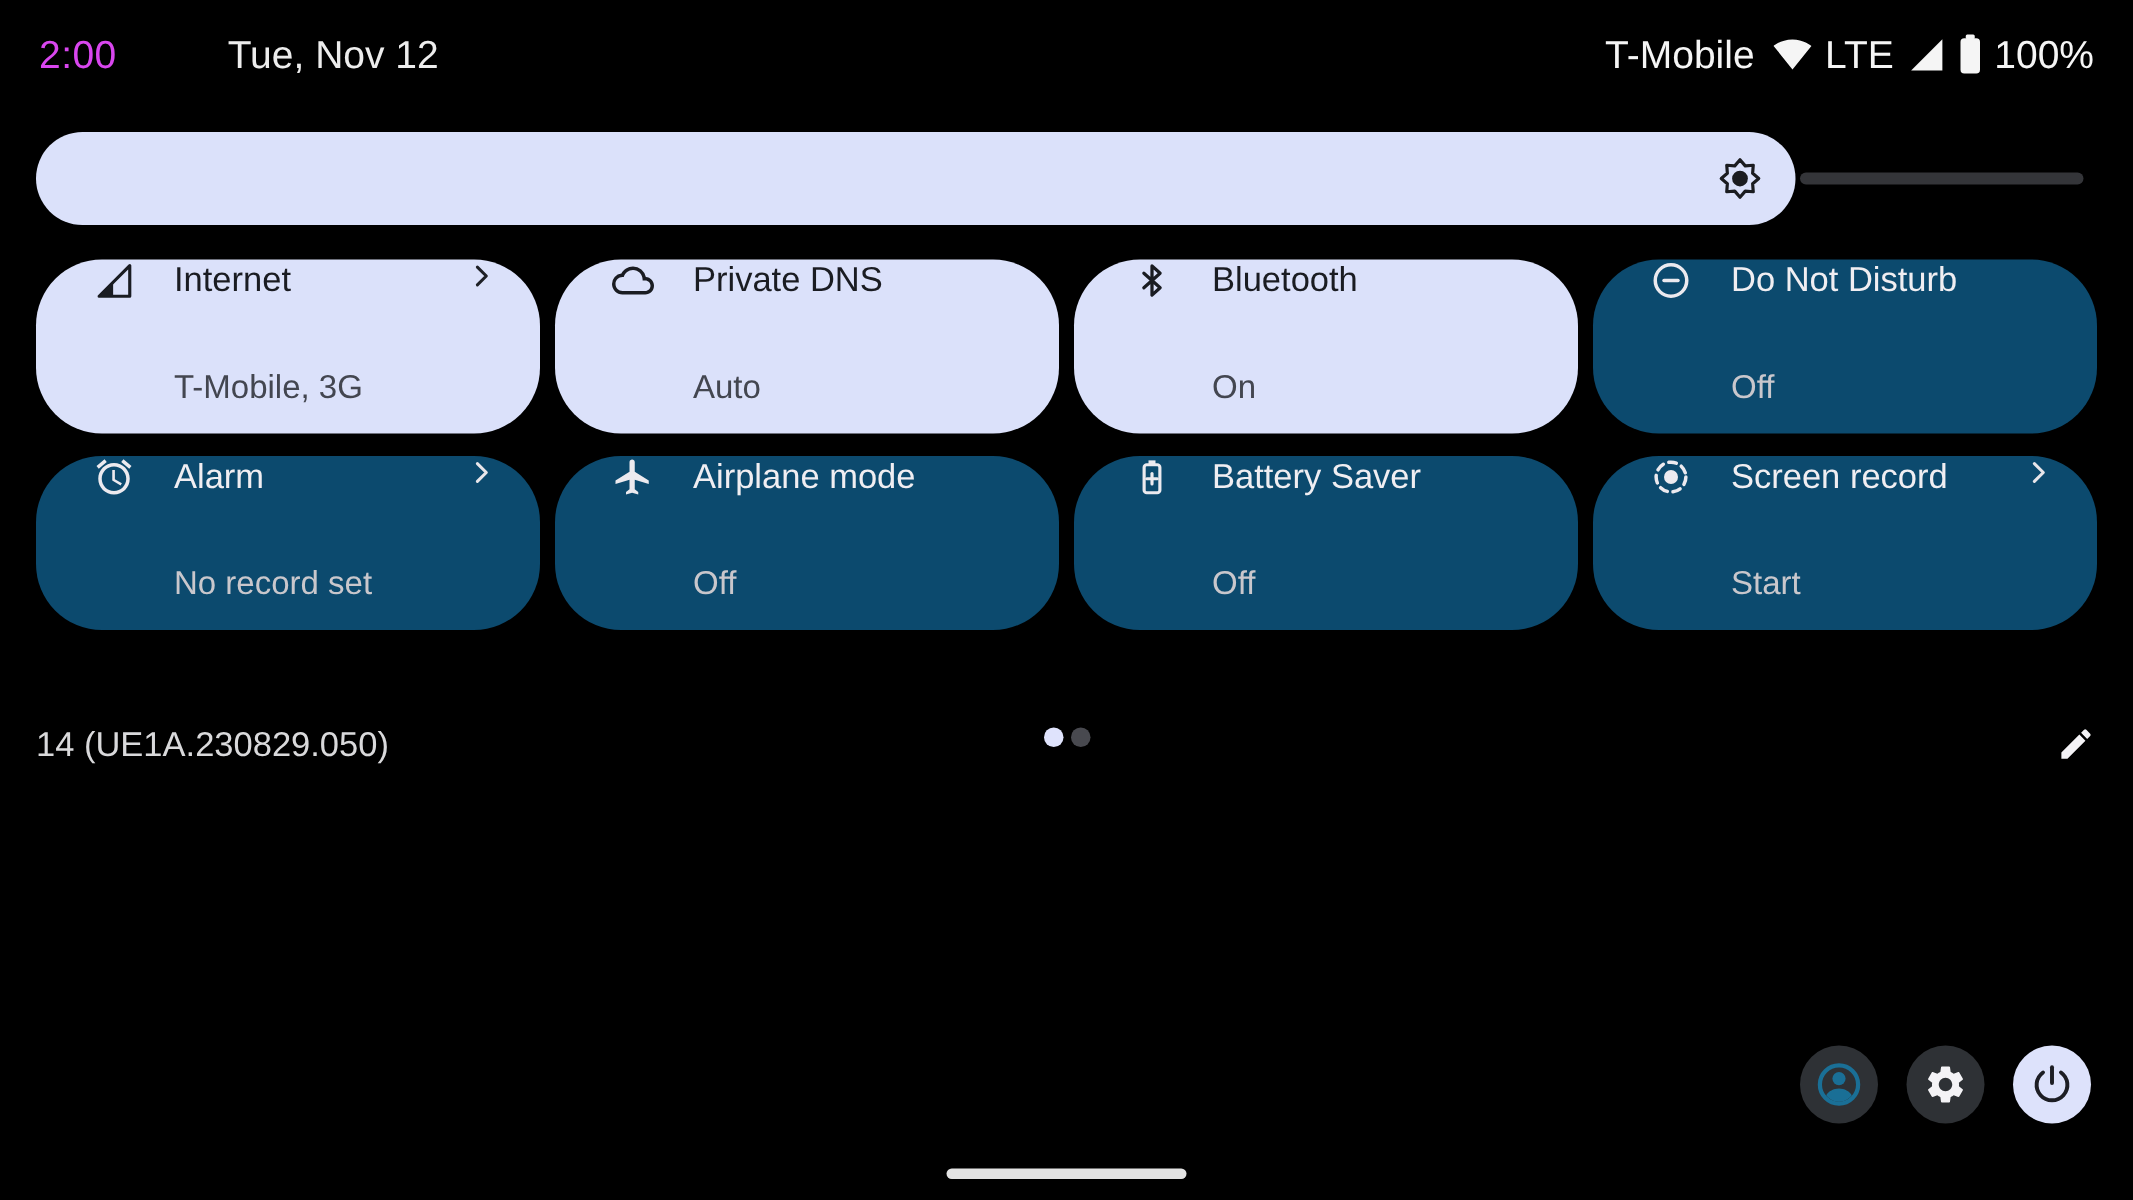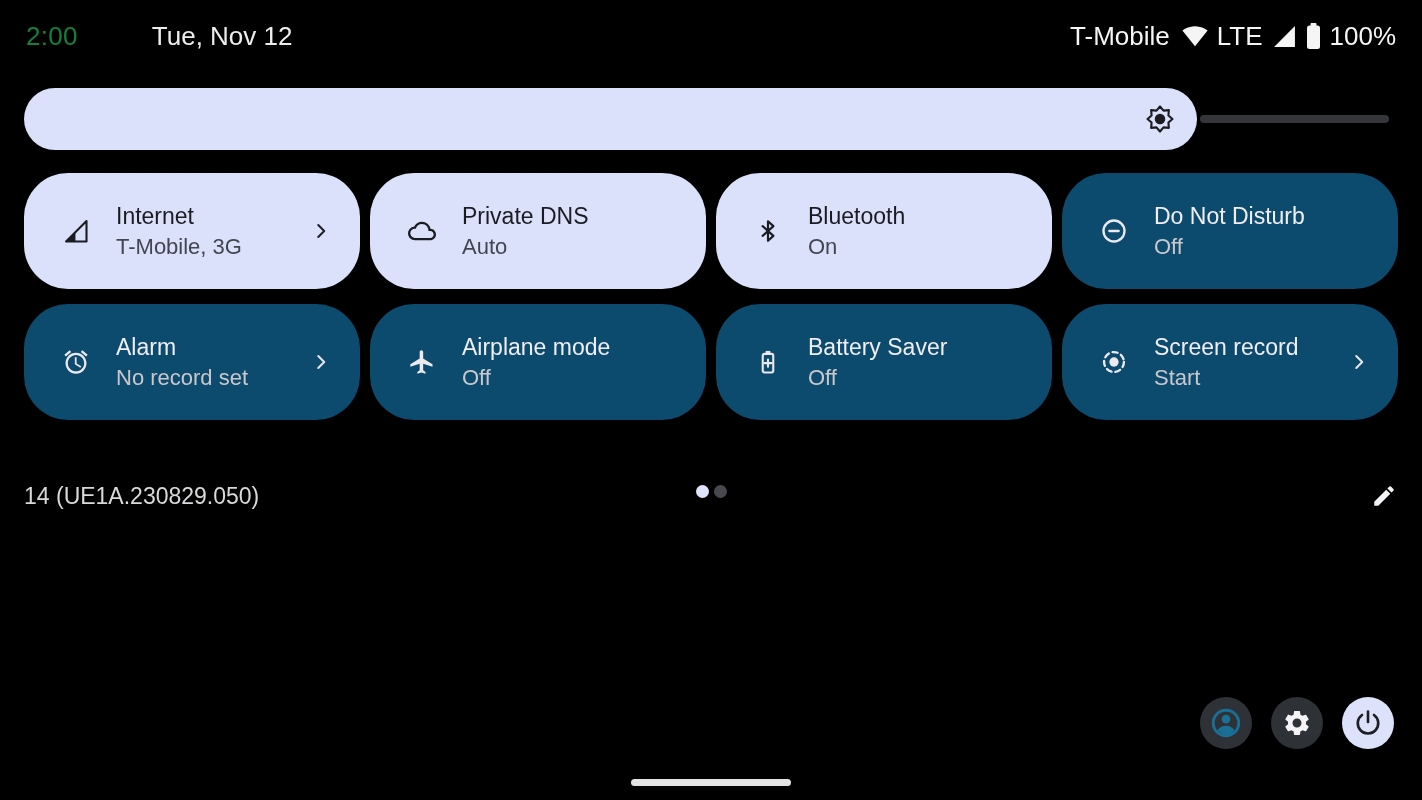--- a/index.html
+++ b/index.html
@@ -10,21 +10,21 @@
     position: relative;
   }
 
   
   .status-bar {
     position: absolute; top: 0; left: 0; right: 0; height: 72px;
     display: flex; align-items: center; justify-content: space-between;
     padding: 0 26px;
   }
   .sb-left { display: flex; align-items: baseline; gap: 30px; }
-  .sb-time { font-size: 26px; color: #15803d; letter-spacing: .3px; }
+  .sb-time { font-size: 26px; color: #d946ef; letter-spacing: .3px; }
   .sb-date { font-size: 26px; color: #ededed; margin-left: 44px; }
   .sb-right { display: flex; align-items: center; gap: 9px; }
   .sb-carrier { font-size: 26px; color: #f5f5f5; margin-right: 3px; }
   .sb-lte { font-size: 26px; color: #f5f5f5; }
   .sb-icon { display: inline-flex; align-items: center; justify-content: center; }
   .sb-batt-pct { font-size: 26px; color: #f5f5f5; }
 
   
   .brightness-row { position: absolute; top: 88px; left: 24px; height: 62px; width: 1374px; }
   .brightness-fill {
@@ -39,32 +39,32 @@
   }
 
   
   .tiles {
     position: absolute; top: 173px; left: 24px; right: 24px;
     display: grid; grid-template-columns: repeat(4, 1fr);
     column-gap: 10px; row-gap: 15px;
   }
   .tile {
     height: 116px; border-radius: 44px;
-    display: flex; align-items: center;
+    display: flex; 
     padding: 0 28px 0 38px;
     cursor: default;
   }
   .tile.active { background: #dbe1fa; color: #1a1c22; }
   .tile.inactive { background: #0c4a6e; color: #f0eef2; }
   .tile-icon { width: 28px; height: 28px; flex: 0 0 28px; display: flex; align-items: center; justify-content: center; }
   .tile.active .tile-icon { color: #1a1c22; }
   .tile.inactive .tile-icon { color: #eceaef; }
   .tile-text { margin-left: 26px; display: flex; flex-direction: column; gap: 4px; min-width: 0; }
   .tile-label { font-size: 23px; line-height: 27px; white-space: nowrap; }
-  .tile-status { font-size: 22px; line-height: 26px; white-space: nowrap; }
+  .tile-status { font-size: 22px; line-height: 26px; white-space: nowrap; margin-top: 41px; }
   .tile.active .tile-status { color: #434650; }
   .tile.inactive .tile-status { color: #c9c7cc; }
   .tile-chevron { margin-left: auto; width: 22px; height: 22px; display: flex; align-items: center; }
   .tile.active .tile-chevron { color: #1e2026; }
   .tile.inactive .tile-chevron { color: #e8e6ea; }
 
   
   .shade-footer {
     position: absolute; top: 438px; left: 24px; right: 24px; height: 38px;
     display: flex; align-items: flex-end; margin-top: 34px;

